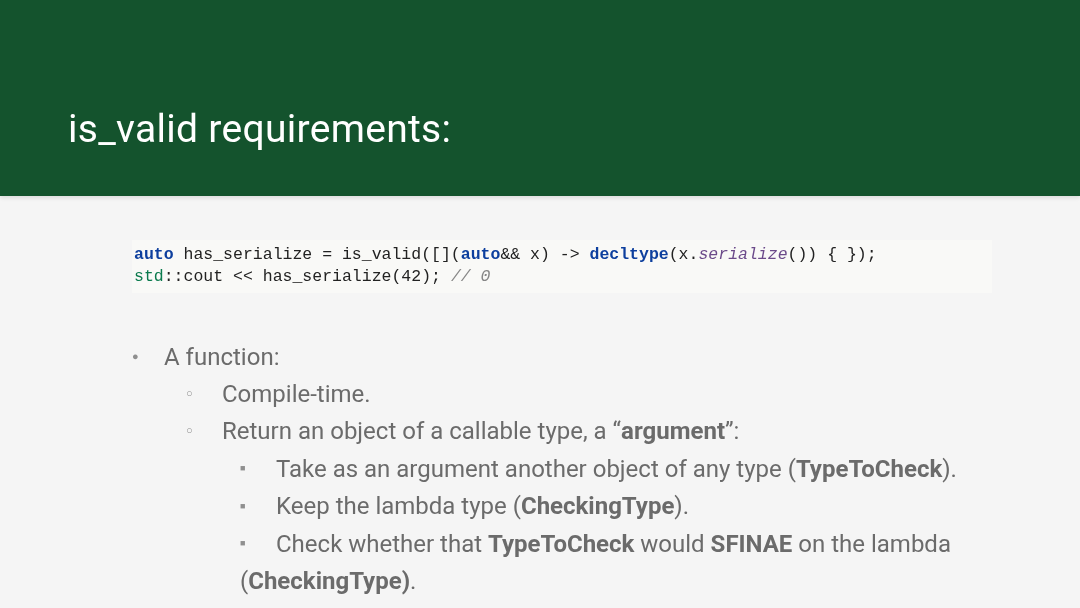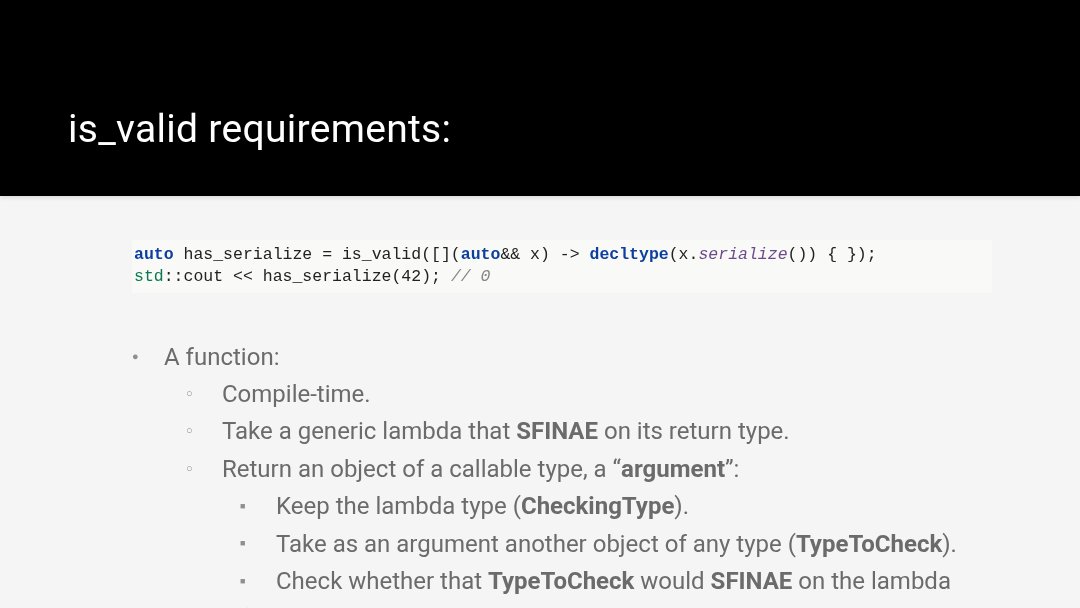--- a/index.html
+++ b/index.html
@@ -8,21 +8,21 @@
       box-sizing: border-box;
     }
     body {
       font-family: -apple-system, BlinkMacSystemFont, 'Segoe UI', Roboto, Helvetica, Arial, sans-serif;
       background: #f5f5f5;
       width: 1080px;
       height: 608px;
       overflow: hidden;
     }
     .header {
-      background: #000000;
+      background: #14532d;
       height: 196px;
       display: flex;
       align-items: flex-end;
       padding: 0 68px 44px 68px;
       box-shadow: 0 2px 4px rgba(0,0,0,0.1);
     }
     .header h1 {
       color: #ffffff;
       font-weight: 400;
       font-size: 39px;
@@ -111,25 +111,24 @@
 <div class="content">
 
   <div class="code-block"><span class="kw">auto</span><span> has_serialize = is_valid([](</span><span class="kw">auto</span><span>&amp;&amp; x) -&gt; </span><span class="kw">decltype</span><span>(x.</span><span class="method-call">serialize</span><span>()) { });</span>
 <span class="ns">std</span><span>::cout &lt;&lt; has_serialize(42); </span><span class="comment">// 0</span></div>
 
   <div class="bullets">
     <ul class="level1">
       <li><span>A function:</span>
         <ul class="level2">
           <li><span>Compile-time.</span></li>
-          <li><span>Take a generic lambda that </span><span class="bold">SFINAE</span><span> on its return type.</span></li>
           <li><span>Return an object of a callable type, a “</span><span class="bold">argument</span><span>”:</span>
             <ul class="level3">
+              <li><span>Take as an argument another object of any type (</span><span class="bold">TypeToCheck</span><span>).</span></li>
               <li><span>Keep the lambda type (</span><span class="bold">CheckingType</span><span>).</span></li>
-              <li><span>Take as an argument another object of any type (</span><span class="bold">TypeToCheck</span><span>).</span></li>
               <li><span>Check whether that </span><span class="bold">TypeToCheck</span><span> would </span><span class="bold">SFINAE</span><span> on the lambda (</span><span class="bold">CheckingType)</span><span>.</span></li>
             </ul>
           </li>
         </ul>
       </li>
     </ul>
   </div>
 
 </div>
 

